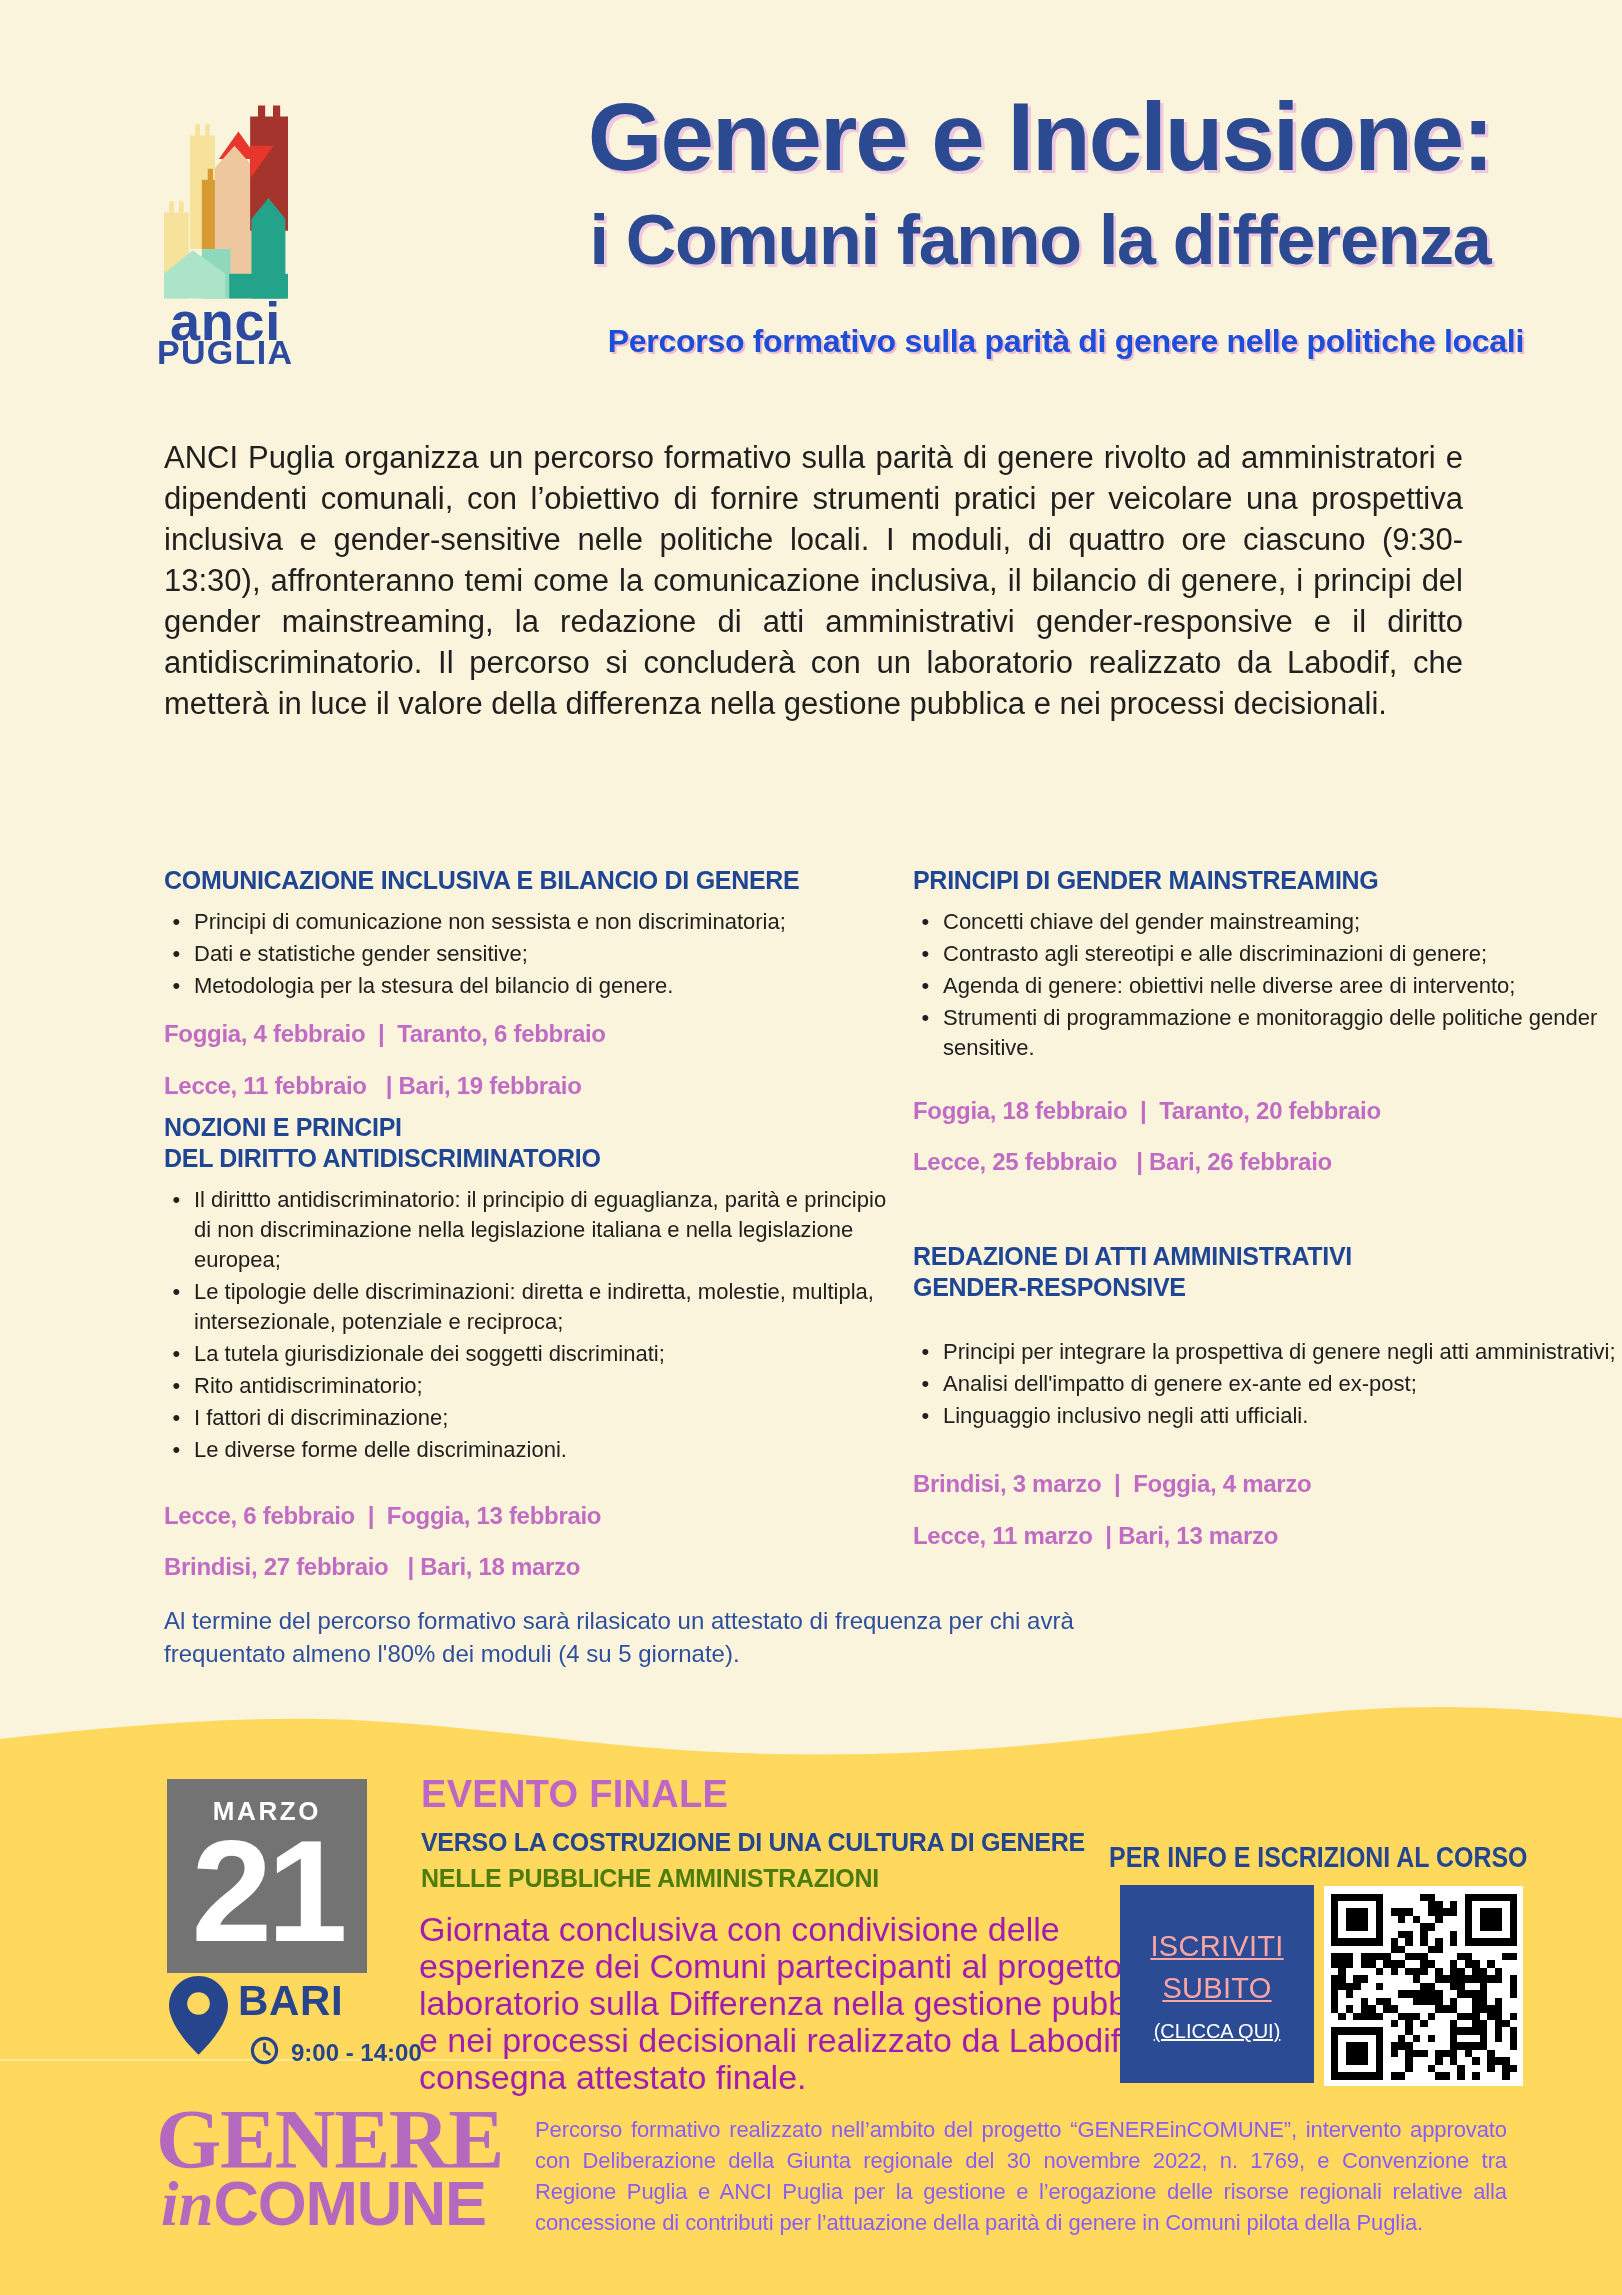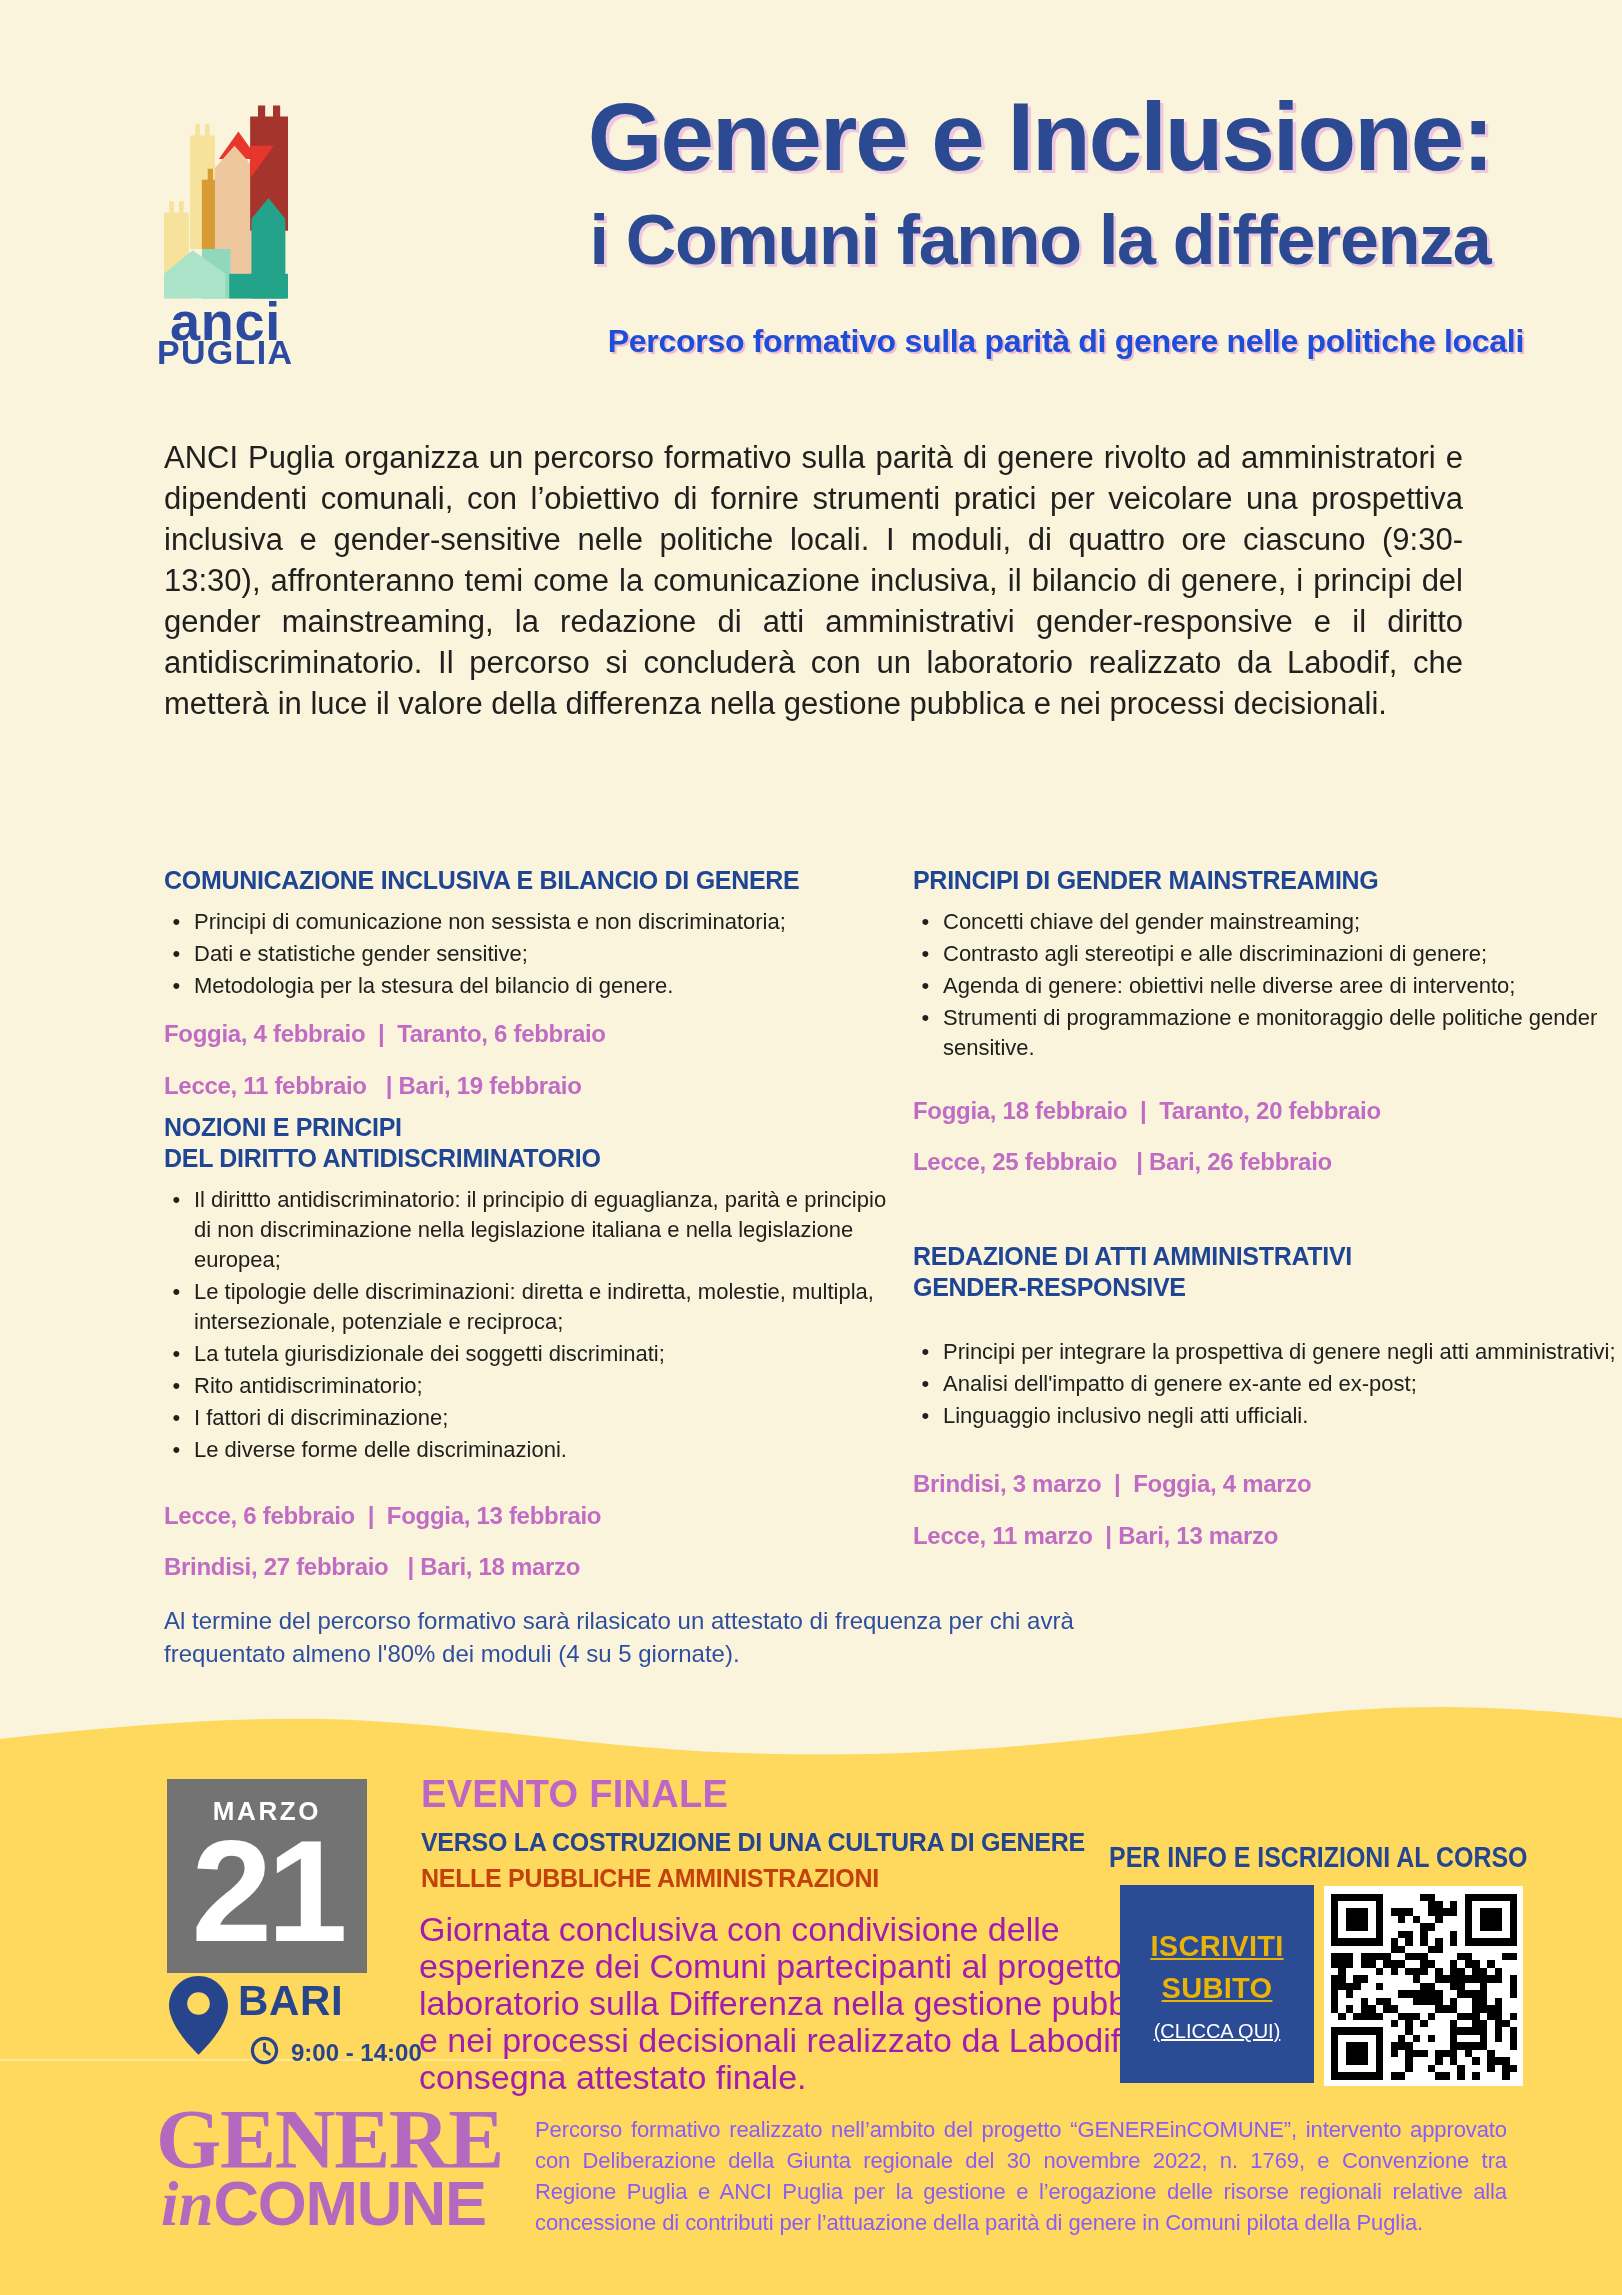--- a/index.html
+++ b/index.html
@@ -58,29 +58,29 @@
   .time{left:291px;top:2039px;font-size:24px;font-weight:bold;color:#27458D;}
 
   .genere1{left:156px;top:2098px;font-family:"Liberation Serif",serif;font-weight:bold;font-size:84px;
            color:#B468BE;line-height:1;letter-spacing:-1.3px;}
   .genere2{left:161px;top:2172px;font-size:63px;line-height:1;color:#B468BE;}
   .genere2 .in{font-family:"Liberation Serif",serif;font-style:italic;font-weight:bold;}
   .genere2 .comune{font-weight:800;letter-spacing:-1.3px;}
 
   .evento-kicker{left:421px;top:1773px;font-size:38px;font-weight:800;color:#BD66C6;letter-spacing:0.3px;}
   .evento-t1{left:421px;top:1824px;font-size:25px;font-weight:800;color:#244590;line-height:36px;letter-spacing:-0.3px;white-space:nowrap;}
-  .evento-t2{left:421px;top:1860px;font-size:25px;font-weight:800;color:#c2410c;line-height:36px;letter-spacing:-0.3px;white-space:nowrap;}
+  .evento-t2{left:421px;top:1860px;font-size:25px;font-weight:800;color:#4d7c0f;line-height:36px;letter-spacing:-0.3px;white-space:nowrap;}
   .evento-desc{left:419px;top:1911px;width:654px;font-size:34px;line-height:37px;color:#a21caf;}
   .evento-desc div{white-space:nowrap;}
 
   .info-heading{left:1109px;top:1841px;font-size:29px;font-weight:800;color:#244590;white-space:nowrap;
                 transform:scaleX(0.86);transform-origin:left top;}
   .cta{left:1120px;top:1885px;width:194px;height:198px;background:#2B4B94;display:flex;flex-direction:column;
        align-items:center;justify-content:center;text-align:center;cursor:pointer;}
-  .cta .l1,.cta .l2{font-size:29px;font-weight:700;color:#eab308;text-decoration:underline;line-height:1.2;margin:3.9px 0;letter-spacing:0.3px;}
+  .cta .l1,.cta .l2{font-size:29px;font-weight:400;color:#fca5a5;text-decoration:underline;line-height:1.2;margin:3.9px 0;letter-spacing:0.3px;}
   .cta .l3{font-size:20px;color:#fff;text-decoration:underline;margin-top:10.5px;}
   .qr{left:1324px;top:1886px;width:199px;height:200px;background:#fff;box-sizing:border-box;padding:6.5px;}
   .qr svg{width:100%;height:100%;}
 
   .fineprint{left:535px;top:2114px;width:972px;font-size:22px;line-height:31px;color:#8b5cf6;
              text-align:justify;letter-spacing:-0.1px;}
 </style>
 </head>
 <body>
 

